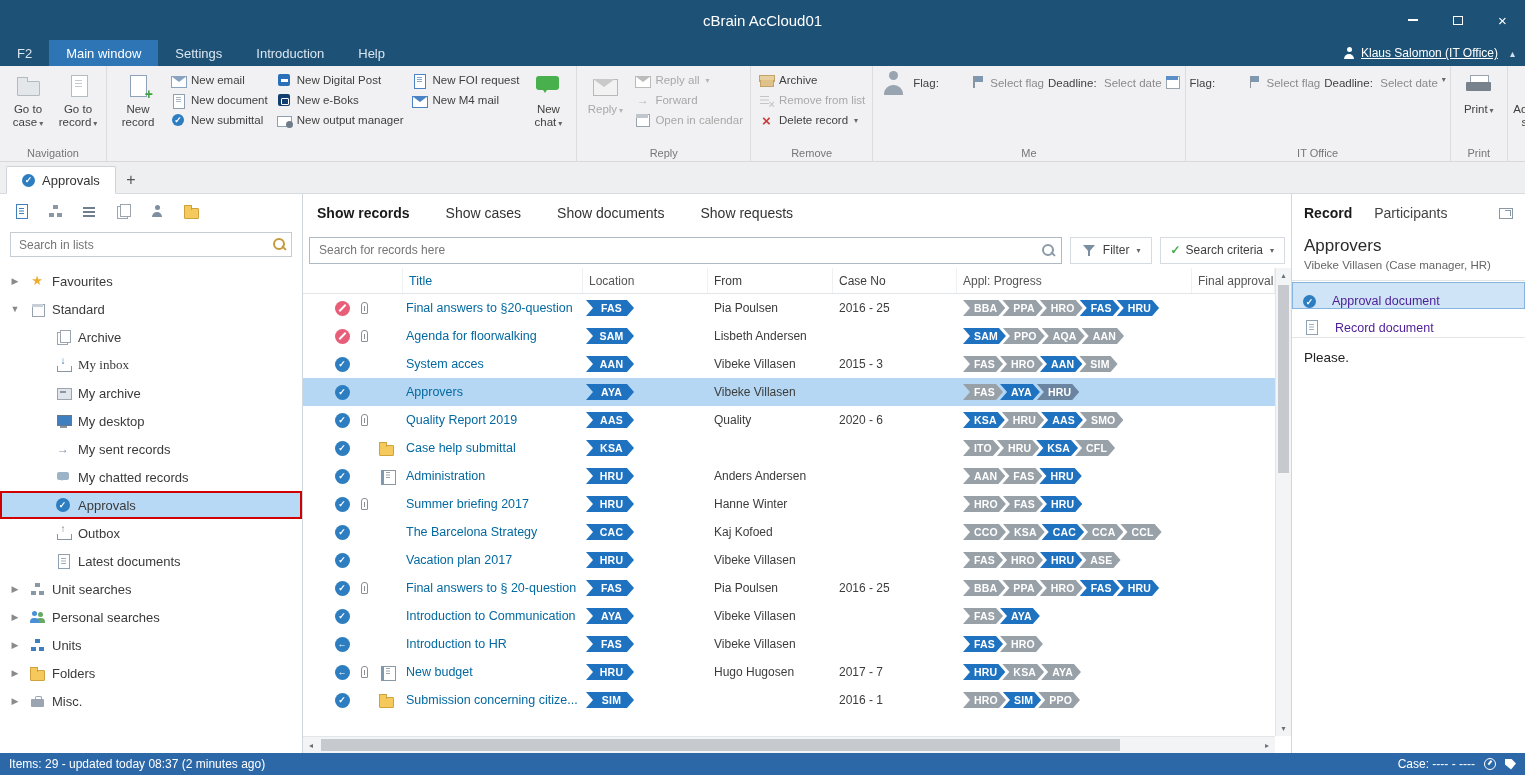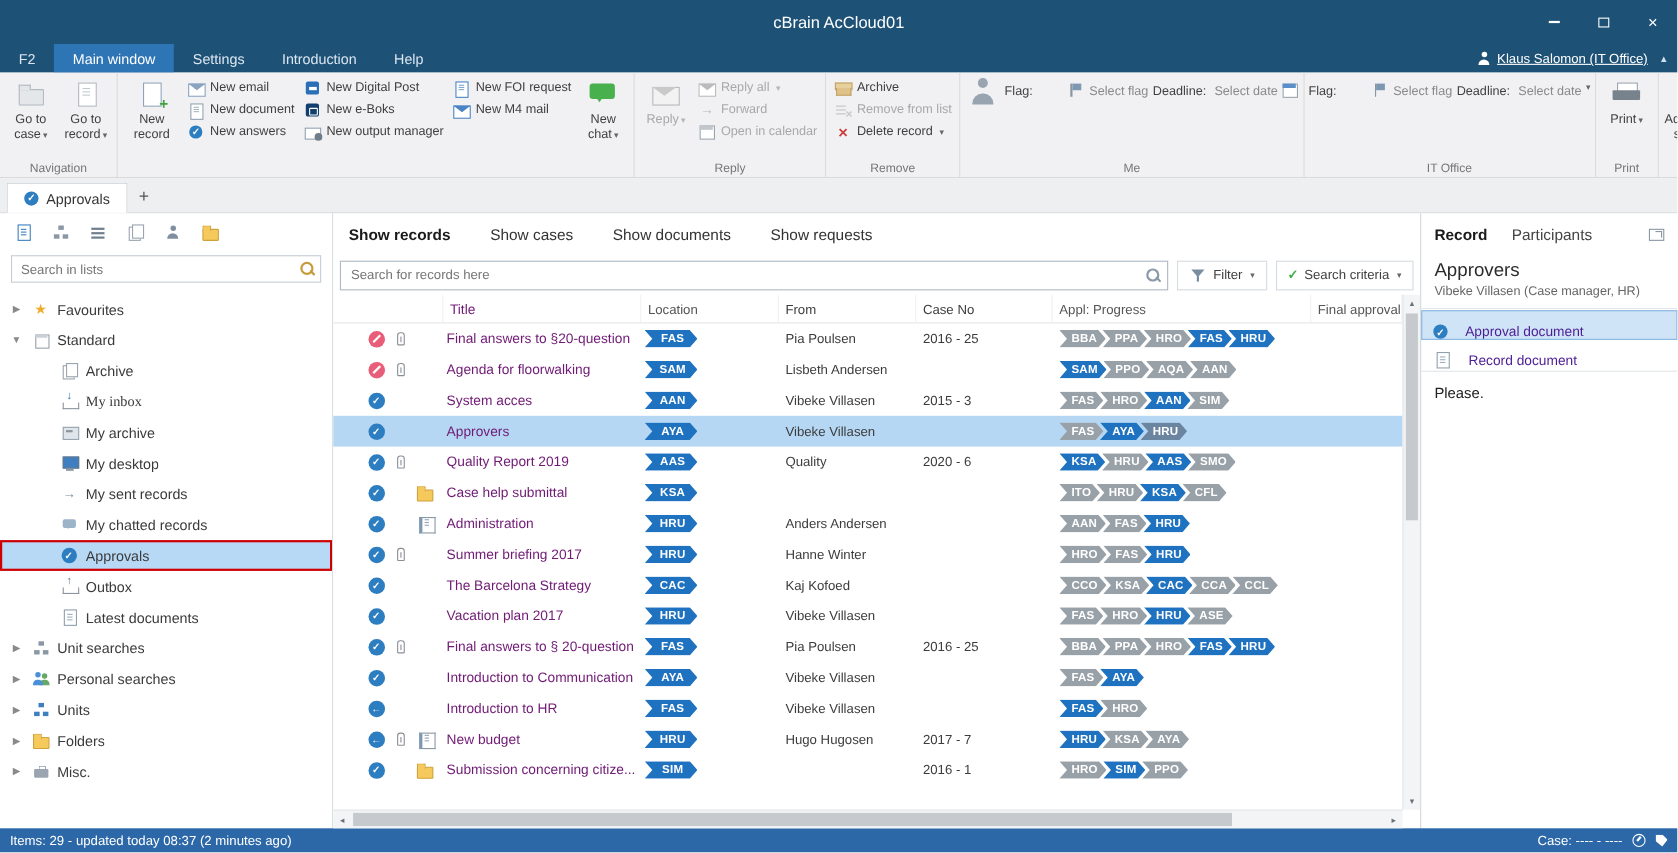--- a/index.html
+++ b/index.html
@@ -197,21 +197,21 @@
 
   .table-wrap{flex:1;position:relative;min-height:0;display:flex;flex-direction:column}
   .thead{display:flex;align-items:center;height:26px;border-bottom:1px solid #e3e6e9;color:#555;font-size:12px;margin-right:16px;flex:none}
   .thead .col{height:100%;display:flex;align-items:center;padding-left:6px;border-right:1px solid #eef0f2;overflow:hidden;white-space:nowrap}
   .rows{margin-right:16px}
   .trow{height:28px;display:flex;align-items:stretch}
   .trow.selected{background:#b5d7f3}
   .cell{display:flex;align-items:center;height:100%;overflow:hidden;white-space:nowrap}
   .c-icons{width:100px;flex:none;padding-left:30px;gap:4px}
   .slot{width:18px;display:flex;align-items:center;justify-content:center;flex:none}
-  .c-title{width:180px;flex:none;font-size:12.5px;color:#701a75;padding-left:3px}
+  .c-title{width:180px;flex:none;font-size:12.5px;color:#0369a1;padding-left:3px}
   .c-loc{width:125px;flex:none;padding-left:3px}
   .c-from{width:125px;flex:none;color:#3c3c3c;padding-left:6px}
   .c-case{width:124px;flex:none;color:#3c3c3c;padding-left:6px}
   .c-prog{width:235px;flex:none;padding-left:6px}
   .c-final{flex:1}
 
   .badge{display:inline-flex;align-items:center;justify-content:center;height:16px;padding:0 8px 0 11px;color:#fff;font-size:10.5px;font-weight:700;letter-spacing:.2px;clip-path:polygon(0 0,calc(100% - 7px) 0,100% 50%,calc(100% - 7px) 100%,0 100%,7px 50%);flex:none;line-height:16px}
   .badge.b{background:#1f72c0}
   .badge.g{background:#98a0a8}
   .badge.s{background:#6b84a0}
@@ -311,21 +311,21 @@
           <div class="smallbtn">
               <span class="si si-mail"></span>
               <span>New email</span>
             </div>
           <div class="smallbtn">
               <span class="si si-doc"></span>
               <span>New document</span>
             </div>
           <div class="smallbtn">
               <span class="si si-approval"></span>
-              <span>New answers</span>
+              <span>New submittal</span>
             </div>
         </div>
         <div class="scol">
           <div class="smallbtn">
               <span class="si si-dpost"></span>
               <span>New Digital Post</span>
             </div>
           <div class="smallbtn">
               <span class="si si-eboks"></span>
               <span>New e-Boks</span>

